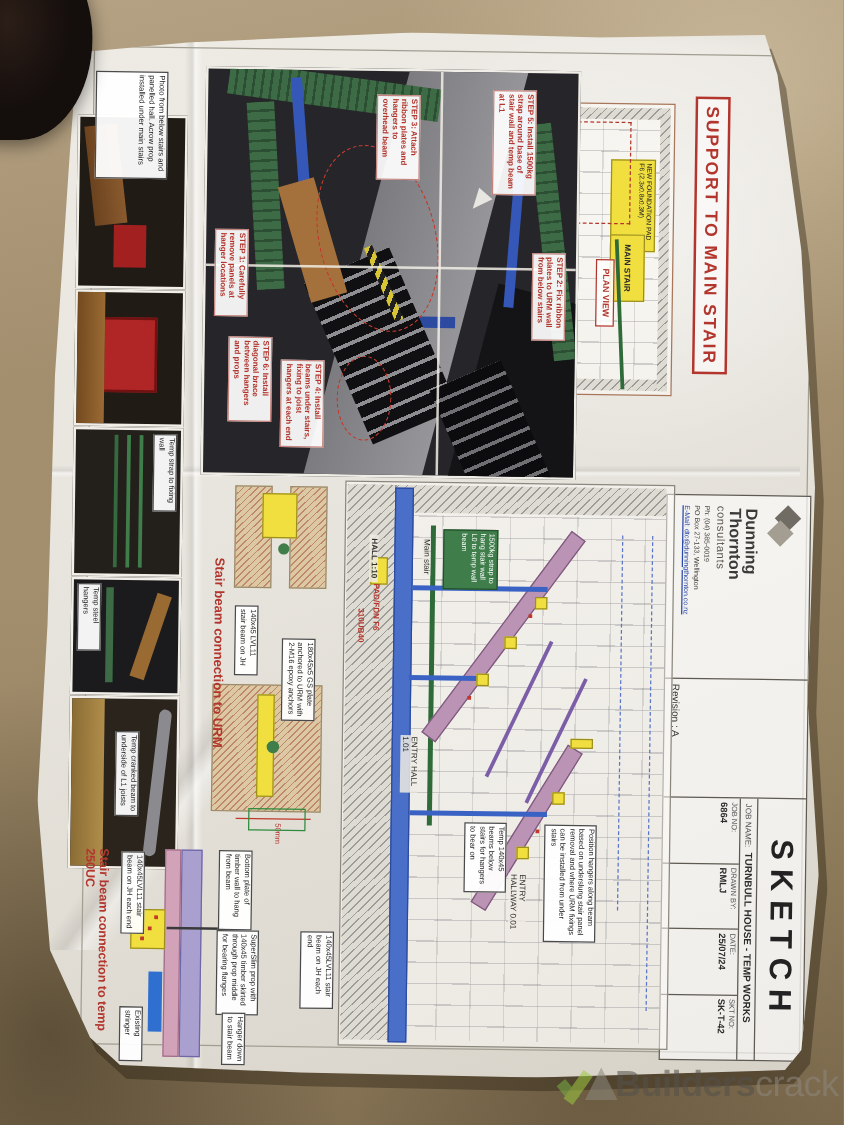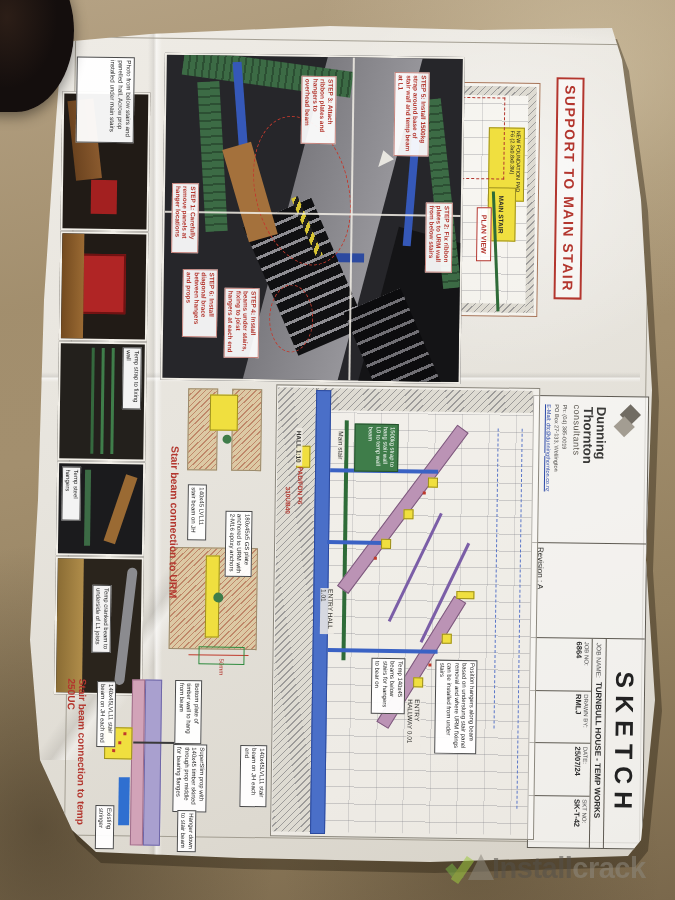--- a/index.html
+++ b/index.html
@@ -40,21 +40,21 @@
   .ph{position:absolute;background:#211b16;border:2px solid #f2efe8;overflow:hidden;}
   .dash{border-top:1.5px dashed #5a76c8;height:0;}
   .tb{display:flex;border:1.5px solid #5e5a52;background:rgba(255,255,255,.6);}
   .tb small{display:block;}
   .flight{position:absolute;height:12px;background:#bb93b5;border:1px solid #7d5a7d;transform-origin:0 0;}
   .prop{position:absolute;width:4px;background:#3a62c4;}
   .ylw{position:absolute;background:#f0df3f;border:1px solid #9c8f1f;}
   .rdot{position:absolute;width:3px;height:3px;background:#c0392b;}
   .wm{left:448px;top:845px;width:225px;height:46px;display:flex;align-items:center;opacity:.55;}
   .wm-txt{font-size:29px;letter-spacing:-0.5px;color:#55514a;font-weight:700;}
-  .wm-txt i{font-style:normal;font-weight:700;color:#8d887d;}
+  .wm-txt i{font-style:normal;font-weight:400;color:#8d887d;}
   .finger{left:-38px;top:-46px;width:112px;height:158px;background:radial-gradient(60% 60% at 40% 40%,#2c1e17,#140e0d 75%);border-radius:42% 58% 62% 38%;box-shadow:0 4px 14px rgba(0,0,0,.45);}
 </style>
 </head>
 <body>
 
 <div class="scene">
 
   <div class="a paper-shadow"></div>
 
   <div class="a paper">
@@ -250,16 +250,16 @@
   </div>
 
   <div class="a finger"></div>
 
   <div class="a wm">
     <span style="position:relative;width:44px;height:36px;display:inline-block;">
       <span class="a" style="left:20px;top:4px;width:0;height:0;border-left:13px solid transparent;border-right:13px solid transparent;border-bottom:26px solid #8d887d;"></span>
       <span class="a" style="left:2px;top:14px;width:9px;height:18px;background:#76b043;transform:rotate(-40deg);"></span>
       <span class="a" style="left:10px;top:6px;width:9px;height:28px;background:#9dc93f;transform:rotate(35deg);"></span>
     </span>
-    <span class="wm-txt"><span>Install</span><i>crack</i></span>
+    <span class="wm-txt"><span>Builders</span><i>crack</i></span>
   </div>
 
 </div>
 
 </body></html>

